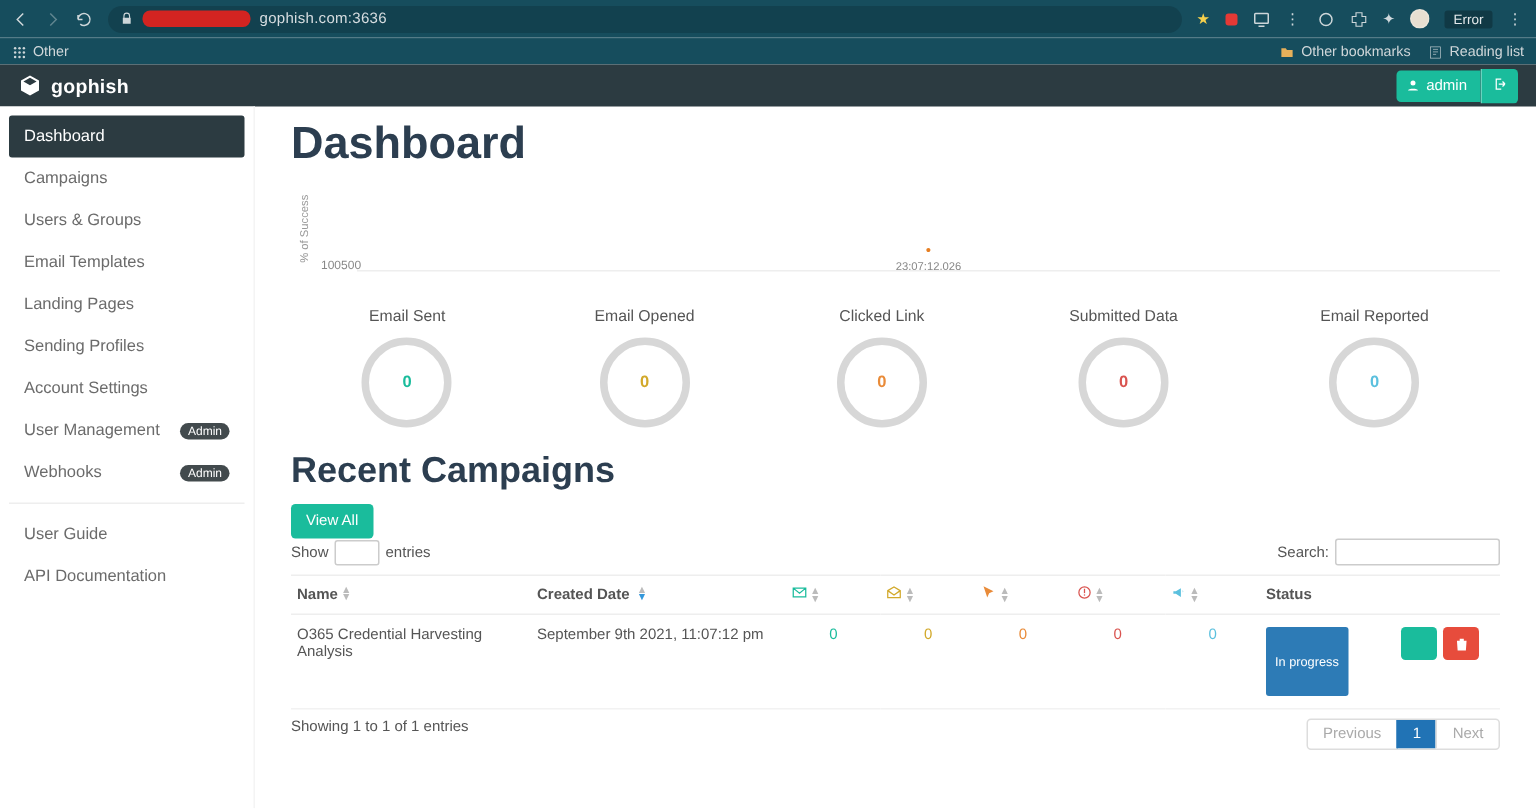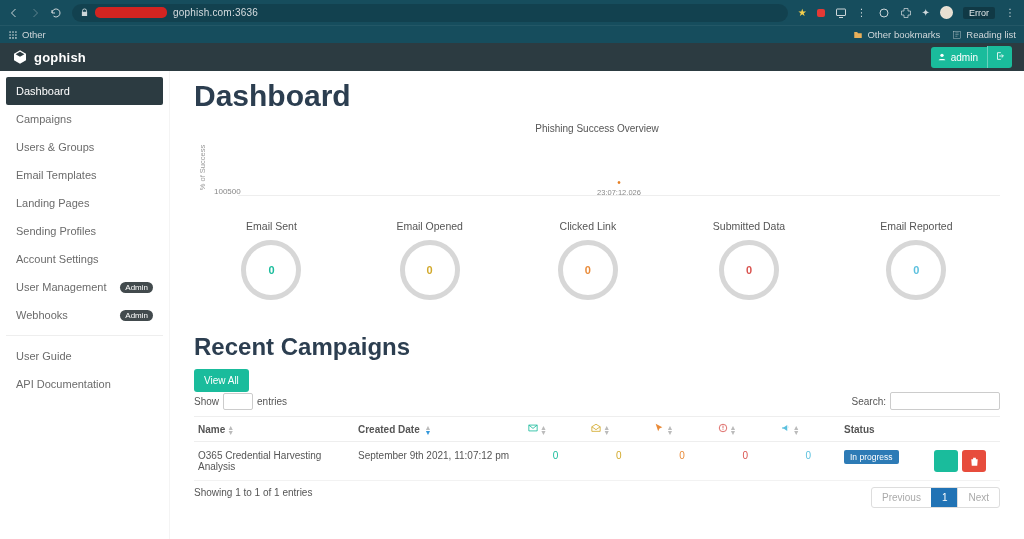--- a/index.html
+++ b/index.html
@@ -55,33 +55,33 @@
   .data-point span{font-size:7.5px; color:#888; display:block; margin-top:3px;}
 
   
   .stats-row { display:flex; justify-content:space-around; margin-top:6px; }
   .stat { display:flex; flex-direction:column; align-items:center; gap:8px; }
   .stat-label { font-size:10.5px; color:#555;}
   .stat-ring { width:60px; height:60px; border-radius:50%; border:5px solid #d7d7d7; display:flex; align-items:center; justify-content:center; font-size:11px; font-weight:600;}
   .c-teal{color:#1abc9c;} .c-yellow{color:#d2a92b;} .c-orange{color:#e98b39;} .c-red{color:#d9534f;} .c-blue{color:#5bc0de;}
 
   
-  .section-h2 { color:#2c3e50; font-size:24px; font-weight:700; margin-top:33px;}
+  .section-h2 { color:#2c3e50; font-size:24px; font-weight:700; margin-top:15px;}
   .view-all { margin-top:8px; background:#1abc9c; color:#fff; border:none; padding:6px 10px; font-size:10px; border-radius:3px; cursor:pointer;}
   .table-controls { display:flex; align-items:center; font-size:10px; color:#555;}
   .show-entries { display:flex; align-items:center; gap:4px;}
   .show-entries input{ width:28px; height:17px; border:1px solid #ccc; border-radius:2px; text-align:center; font-size:10px;padding-left:28px;}
   .search-box { margin-left:auto; display:flex; align-items:center; gap:4px;}
   .search-box input{ width:110px; height:18px; border:1px solid #ccc; border-radius:2px; padding:0 4px;}
   table.campaigns { width:100%; border-collapse:collapse; margin-top:6px; font-size:10px; color:#555;}
   table.campaigns th { text-align:left; font-weight:600; padding:6px 4px; border-top:1px solid #eee; border-bottom:1px solid #eee; position:relative;}
   .sort-caret { font-size:7px; color:#bbb; margin-left:2px; display:inline-flex; flex-direction:column; line-height:5px; vertical-align:middle;}
   .sort-caret .down-active{color:#3498db;}
   table.campaigns td { padding:8px 4px; border-bottom:1px solid #f2f2f2; vertical-align:top;}
-  .status-badge { background:#2d7bb6; color:#fff; font-size:8.5px; padding:2px 6px; border-radius:2px; display:inline-block;}
+  .status-badge { background:#2d7bb6; color:#fff; font-size:8.5px; padding:18px 6px; border-radius:2px; display:inline-block;}
   .row-actions { display:flex; gap:4px;}
   .act-btn { width:24px; height:22px; border-radius:3px; display:flex; align-items:center; justify-content:center; cursor:pointer; }
   .act-stats{ background:#1abc9c; } .act-del{ background:#e74c3c;}
   .act-btn svg{width:11px;height:11px;fill:#fff;}
   .col-icon svg{width:10px;height:10px;fill:currentColor;}
   th.center, td.center{text-align:center;}
   .table-footer { display:flex; align-items:flex-start; margin-top:6px; font-size:10px; color:#555;}
   .pager { margin-left:auto; display:flex; border:1px solid #ddd; border-radius:3px; overflow:hidden;}
   .pager span{padding:4px 10px; border-left:1px solid #ddd; font-size:10px;}
   .pager span:first-child{border-left:none;}
@@ -227,21 +227,20 @@
         </div>
       <div class="side-item">
           <span>API Documentation</span>
         </div>
     </div>
 
     <div class="main">
       <h1>Dashboard</h1>
 
       <div class="chart-card">
-        <div class="chart-title">Phishing Success Overview</div>
         <div class="chart-box">
           <div class="axis-y">
               <span>% of Success</span>
             </div>
           <div class="ticks">
             <span>100</span>
             <span>50</span>
             <span>0</span>
           </div>
           <div class="plot">

